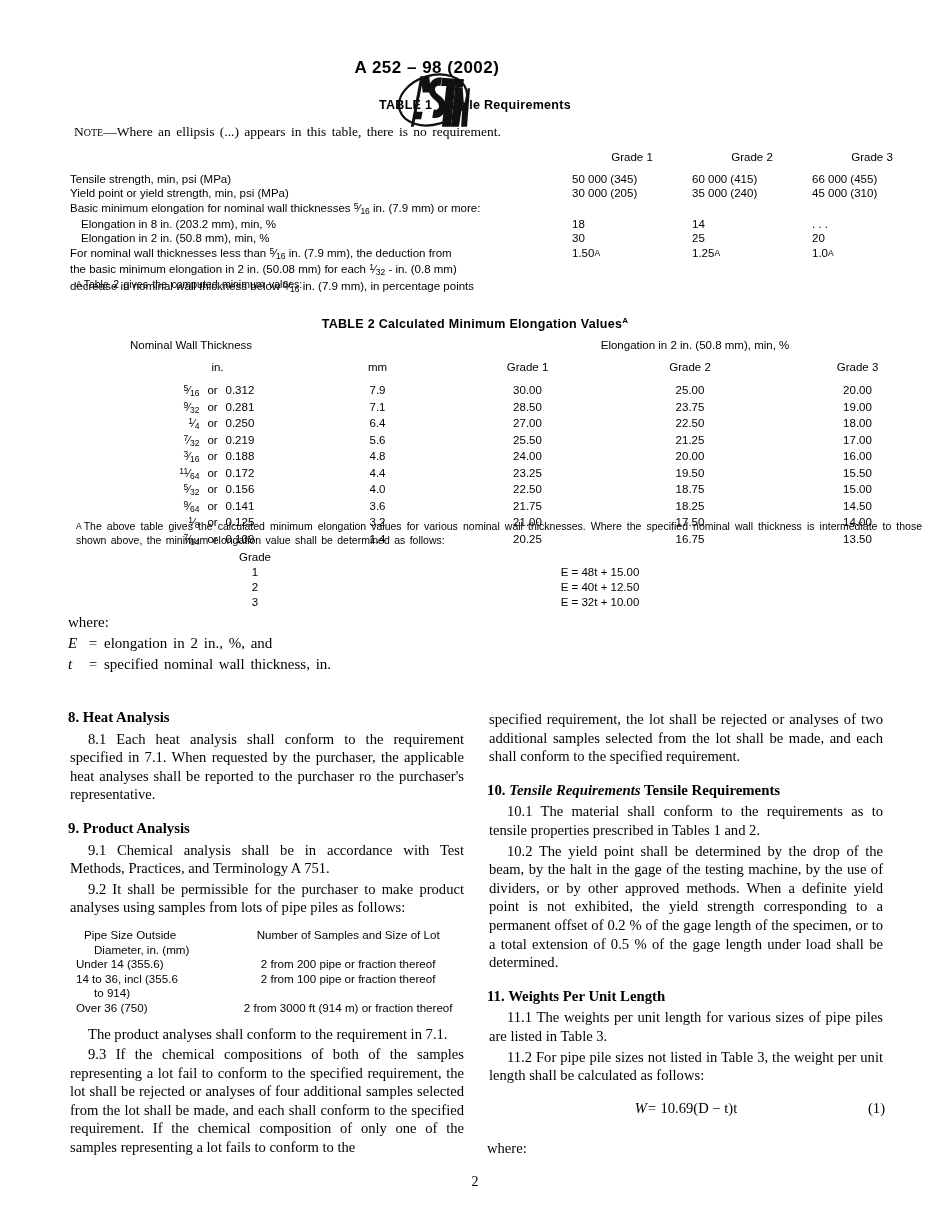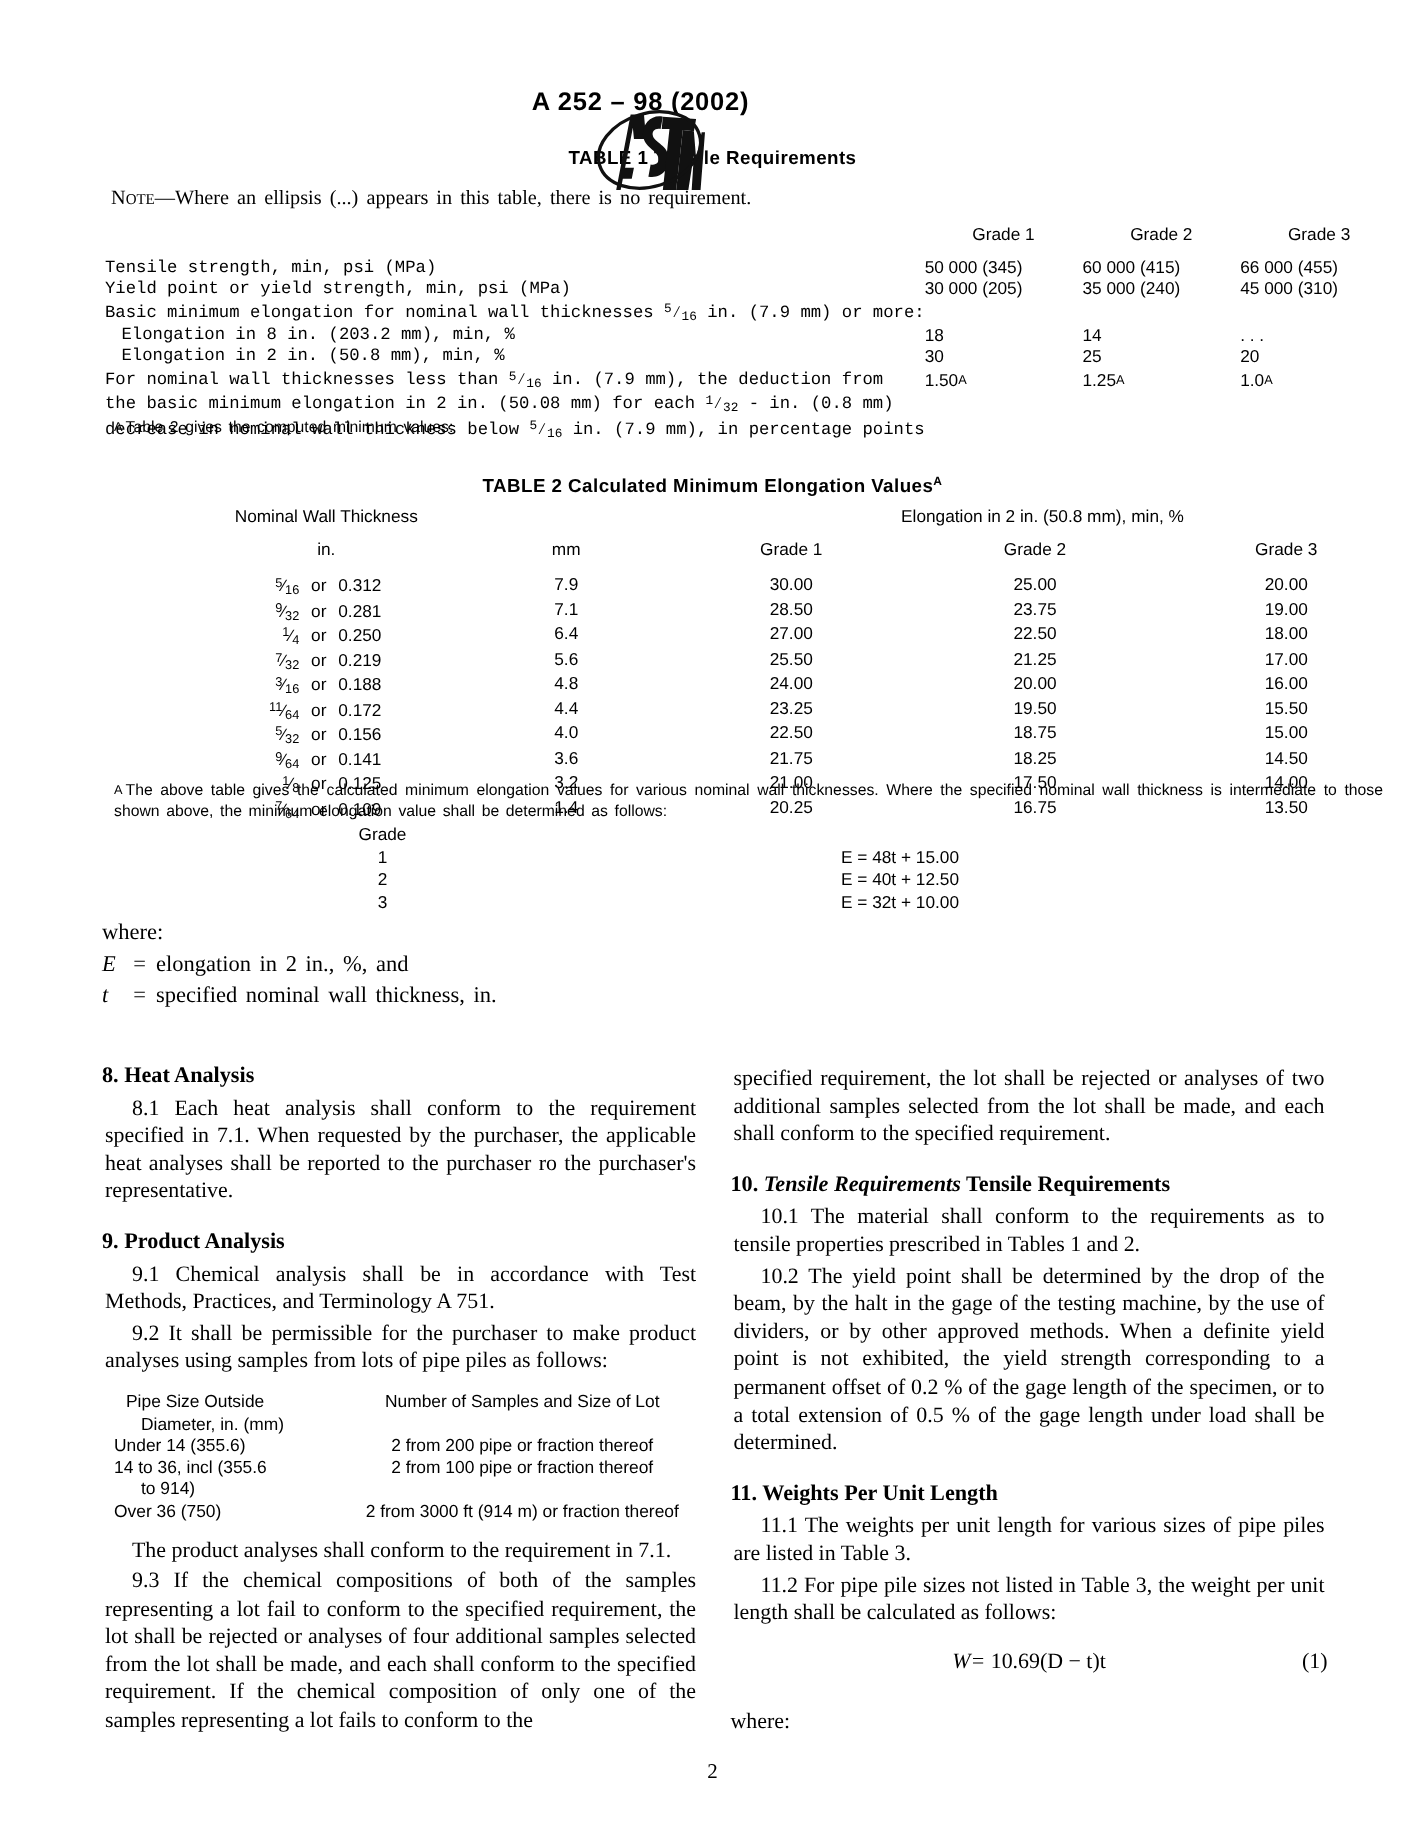--- a/index.html
+++ b/index.html
@@ -81,21 +81,21 @@
   }
   table.t td, table.t th {
     padding: 0;
     font-weight: normal;
     vertical-align: top;
     line-height: 14.2px;
     white-space: nowrap;
   }
 
   #table1 { left: 70px; top: 150px; width: 862px; }
-  #table1 td.lbl { text-align: left; padding-left: 0; white-space: nowrap; font-family: Liberation Mono, monospace; }
+  #table1 td.lbl { text-align: left; padding-left: 0; white-space: nowrap; }
   #table1 td.lbl.ind { padding-left: 11px; }
   #table1 td.val { text-align: left; width: 120px; }
   #table1 td.hdr { text-align: center; }
   #table1 tr.hdrrow td { padding-bottom: 8px; }
 
   .frac {
     display: inline-block;
     position: relative;
     font-size: 11.5px;
     line-height: 11.5px;
@@ -120,21 +120,21 @@
   .fn-mark { font-size: 8.5px; vertical-align: 1px; margin-right: 2px; }
 
   
   #table2 { left: 130px; top: 338px; width: 810px; }
   #table2 td { text-align: center; }
   #table2 td.c1 { width: 175px; text-align: center; }
   #table2 td.c2 { width: 145px; }
   #table2 td.c3 { width: 155px; }
   #table2 td.c4 { width: 170px; }
   #table2 td.c5 { width: 165px; }
-  #table2 tr.grp td { padding-bottom: 8px; text-align: center; }
+  #table2 tr.grp td { padding-bottom: 8px; }
   #table2 tr.sub td { padding-bottom: 9px; }
   #table2 td.left-head { text-align: left; }
   #table2 .sizecell {
     display: inline-block;
     width: 108px;
     text-align: left;
     padding-left: 24px;
   }
   #table2 .sizecell .fw { display: inline-block; width: 24px; text-align: right; }
   #table2 .sizecell .orw { display: inline-block; width: 26px; text-align: center; }

